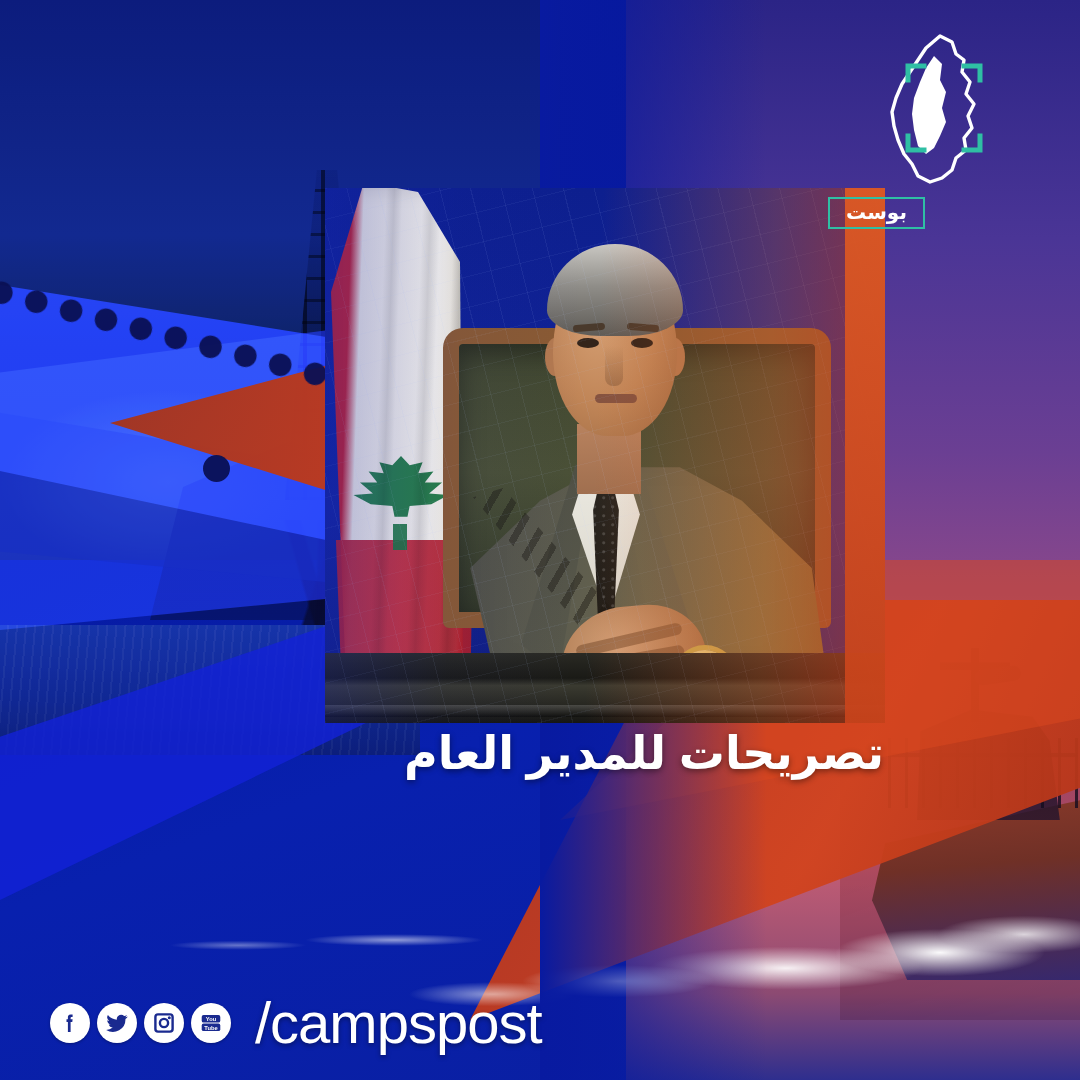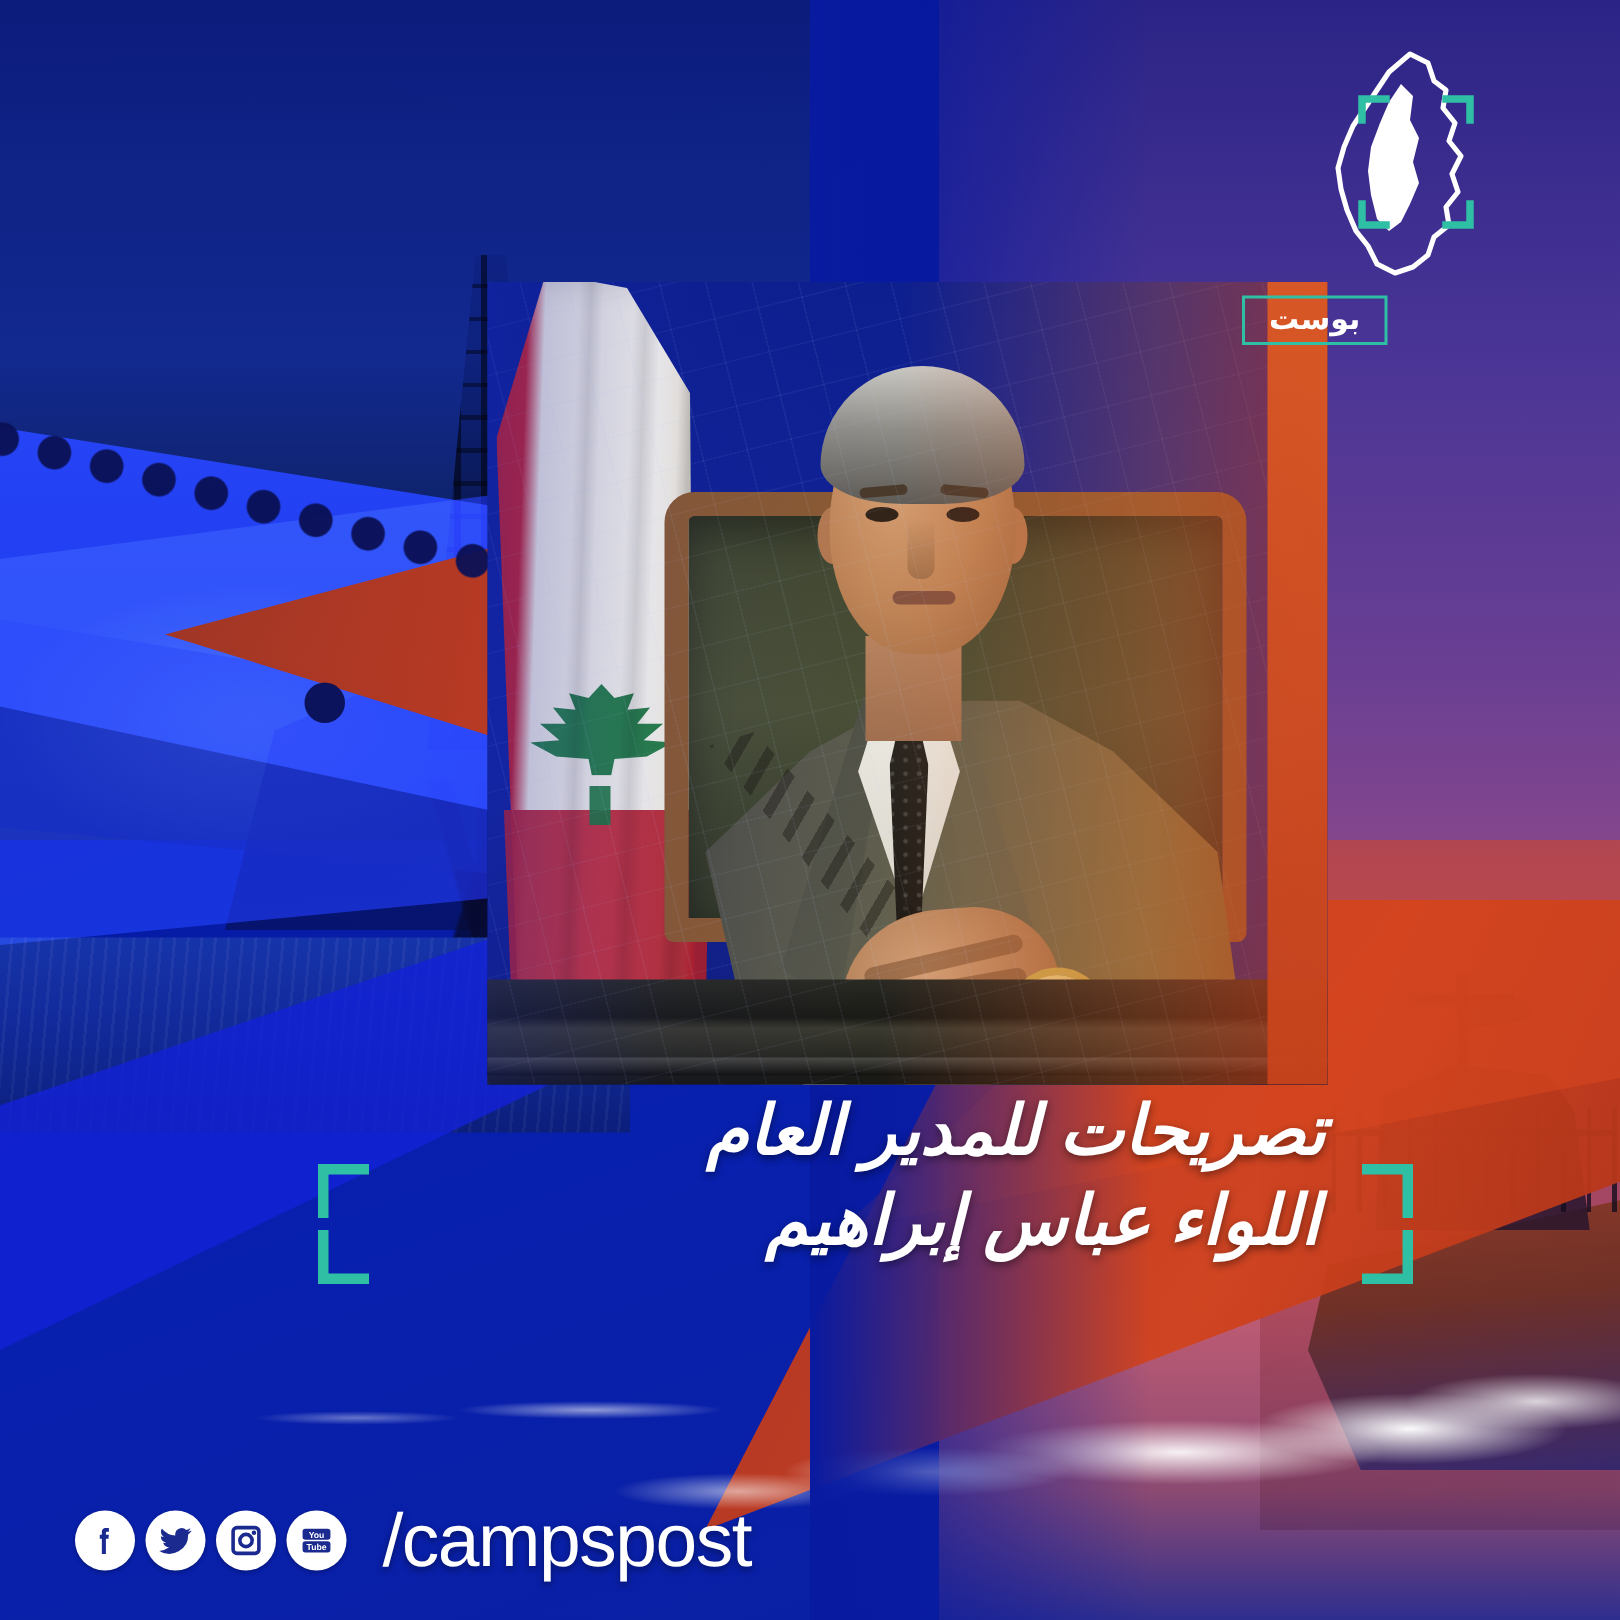--- a/index.html
+++ b/index.html
@@ -363,41 +363,41 @@
   }
 
   
   .headline{
     position:absolute;right:196px;top:724px;width:600px;
     direction:rtl;text-align:right;color:#fff;
     font-weight:700;font-size:46px;line-height:1.30;
     letter-spacing:0px;
     text-shadow:0 2px 6px rgba(0,0,0,.45);
   }
-  .hl-line{display:block;white-space:nowrap;font-style:italic;}
+  .hl-line{display:block;white-space:nowrap;}
   .hl-line3{position:relative;padding-right:4px;}
 
   
   .brk{position:absolute;width:34px;height:36px;border-color:#2fbfa4;border-style:solid;border-width:0;}
   .brk-tl{left:-72px;top:-8px;border-left-width:7px;border-top-width:7px;}
   .brk-bl{left:-72px;bottom:-12px;border-left-width:7px;border-bottom-width:7px;}
   .brk-tr{right:-58px;top:-8px;border-right-width:7px;border-top-width:7px;}
   .brk-br{right:-58px;bottom:-12px;border-right-width:7px;border-bottom-width:7px;}
 
   
   .footer{position:absolute;left:50px;bottom:28px;display:flex;align-items:center;gap:14px;}
   .social{display:flex;gap:7px;}
   .s-ico{
     width:40px;height:40px;border-radius:50%;background:#fff;
     display:flex;align-items:center;justify-content:center;
     box-shadow:0 1px 3px rgba(0,0,0,.3);
   }
   .s-ico svg{display:block;}
   .handle{
-    color:#fff;font-size:50px;font-weight:400;letter-spacing:-1px;
+    color:#fff;font-size:58px;font-weight:400;letter-spacing:-1px;
     text-shadow:0 2px 5px rgba(0,0,0,.4);line-height:1;
     margin-left:10px;
   }
 </style>
 </head>
 <body>
 
 <div id="poster">
 
   <div class="layer bg-base"></div>
@@ -491,27 +491,20 @@
         </g>
       </svg>
     </div>
     <div class="logo-sub-wrap">
       <div class="logo-sub">بوست</div>
     </div>
   </div>
 
   <div class="headline">
     <span class="hl-line">تصريحات للمدير العام</span>
-    <span class="hl-line hl-line3">
-      <span class="brk brk-tl"></span>
-      <span class="brk brk-bl"></span>
-      <span class="brk brk-tr"></span>
-      <span class="brk brk-br"></span>
-      <span>اللواء عباس إبراهيم</span>
-    </span>
   </div>
 
   <div class="footer">
     <div class="social">
       <div class="s-ico">
         <svg width="24" height="24" viewBox="0 0 24 24" aria-hidden="true">
           <path fill="#1a2a8f" d="M14.6 8.2h-2V6.9c0-.6.4-.8.7-.8h1.3V3.6h-2c-2.2 0-2.7 1.6-2.7 2.7v1.9H8.5v2.7h1.4V21h2.7v-10.1h1.7z"></path>
         </svg>
       </div>
       <div class="s-ico">

